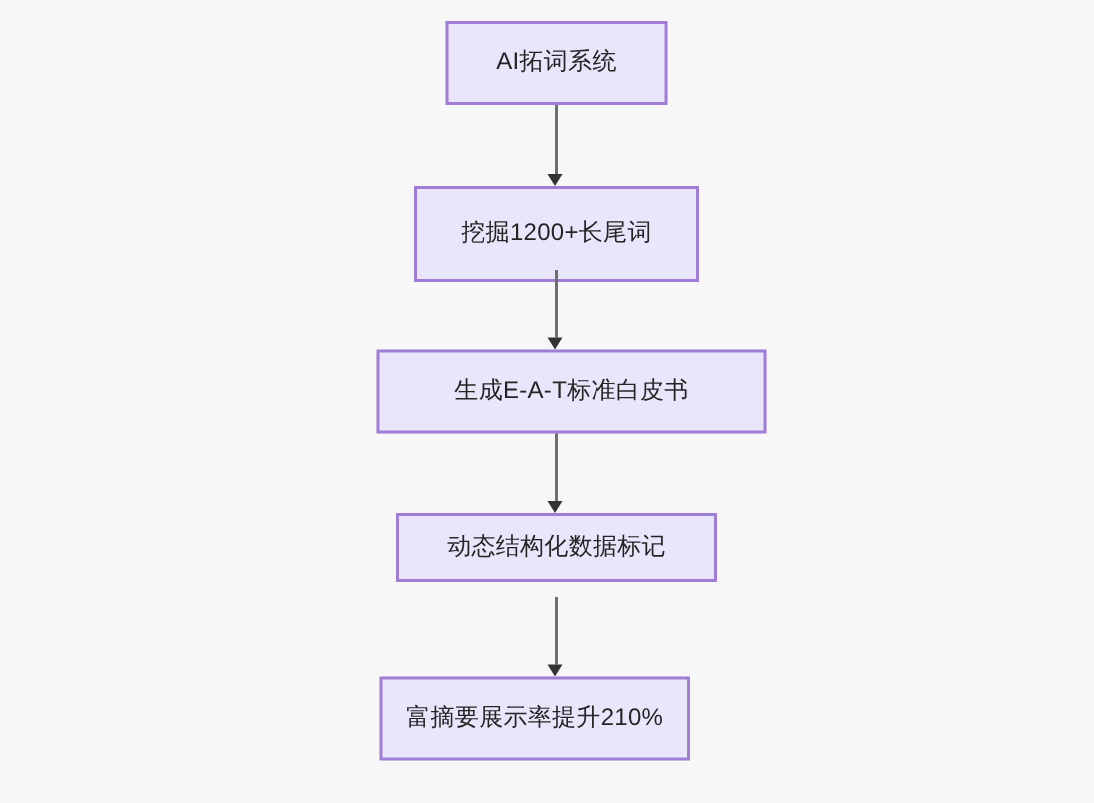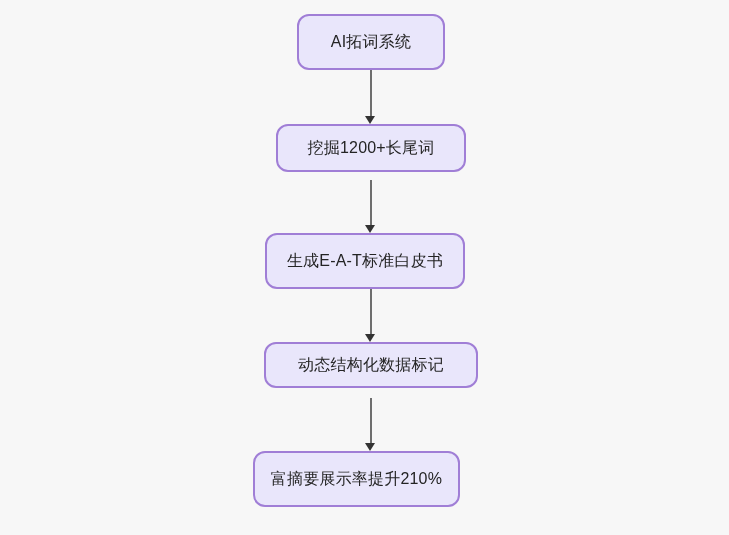--- a/index.html
+++ b/index.html
@@ -17,21 +17,21 @@
     position: relative;
     width: 729px;
     height: 535px;
     background: #f7f7f7;
   }
   .node {
     position: absolute;
     box-sizing: border-box;
     background: #e9e6fb;
     border: 2px solid #a07ed6;
-    border-radius: 12px;
+    border-radius: 0;
     display: flex;
     align-items: center;
     justify-content: center;
     color: #242424;
     font-size: 16px;
     line-height: 1.2;
     letter-spacing: 0.2px;
     white-space: nowrap;
     -webkit-font-smoothing: antialiased;
   }
@@ -58,28 +58,28 @@
 
 <div id="flow-canvas">
 
   <div class="node" style="left:297px; top:14px; width:148px; height:56px;">
     <span class="node-label">AI拓词系统</span>
   </div>
 
   <div class="connector" style="left:370px; top:70px; height:46px;"></div>
   <div class="arrowhead" style="left:364.5px; top:116px;"></div>
 
-  <div class="node" style="left:276px; top:124px; width:190px; height:48px;">
+  <div class="node" style="left:276px; top:124px; width:190px; height:64px;">
     <span class="node-label">挖掘1200+长尾词</span>
   </div>
 
   <div class="connector" style="left:370px; top:180px; height:45px;"></div>
   <div class="arrowhead" style="left:364.5px; top:225px;"></div>
 
-  <div class="node" style="left:265px; top:233px; width:200px; height:56px;">
+  <div class="node" style="left:251px; top:233px; width:260px; height:56px;">
     <span class="node-label">生成E-A-T标准白皮书</span>
   </div>
 
   <div class="connector" style="left:370px; top:289px; height:45px;"></div>
   <div class="arrowhead" style="left:364.5px; top:334px;"></div>
 
   <div class="node" style="left:264px; top:342px; width:214px; height:46px;">
     <span class="node-label">动态结构化数据标记</span>
   </div>
 

